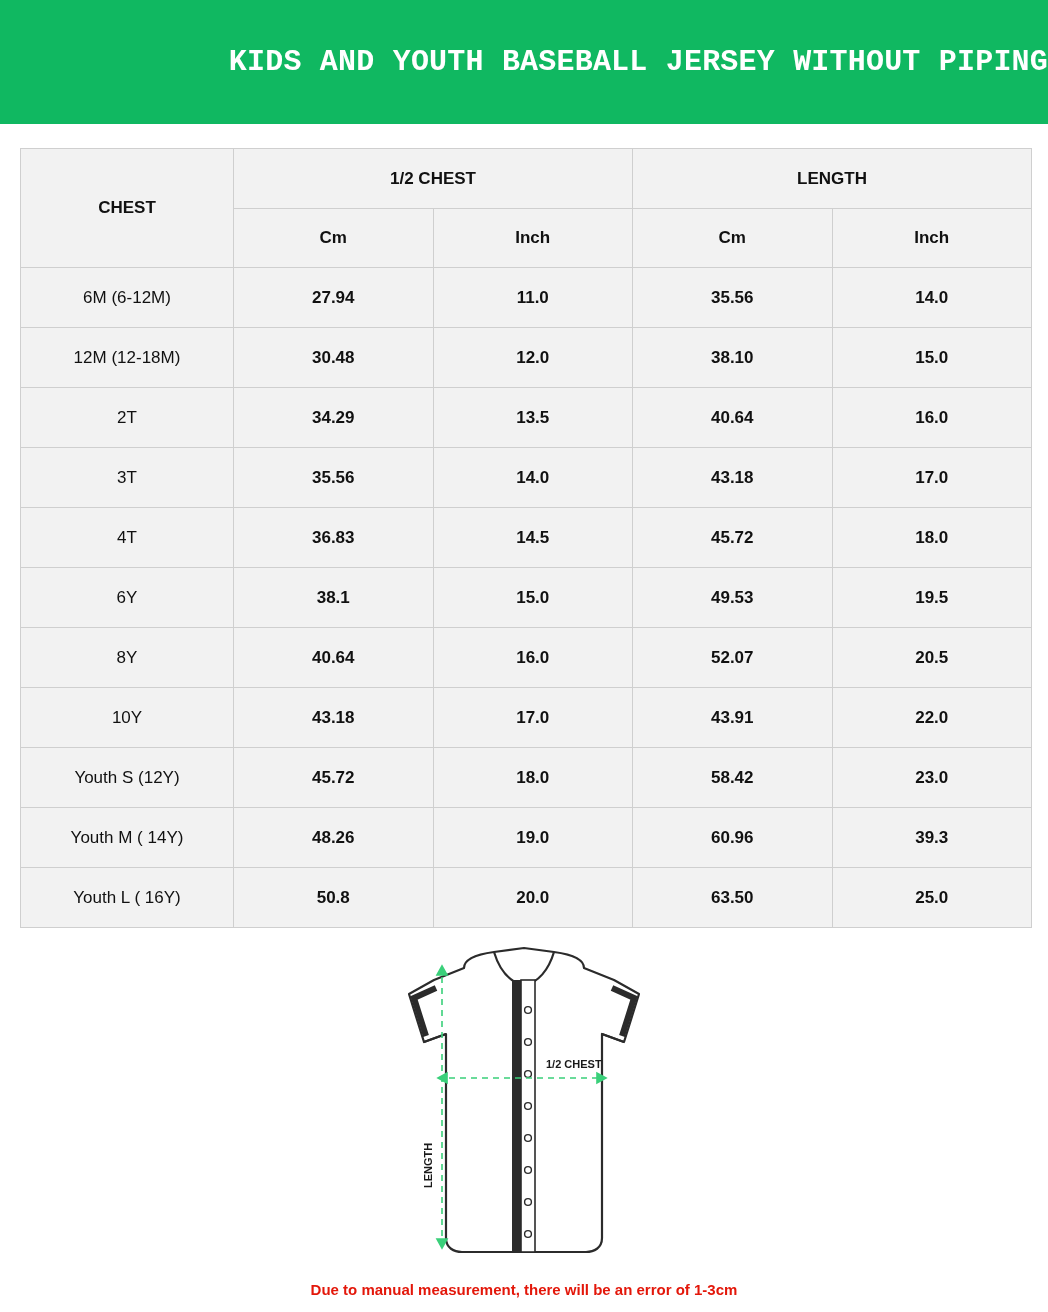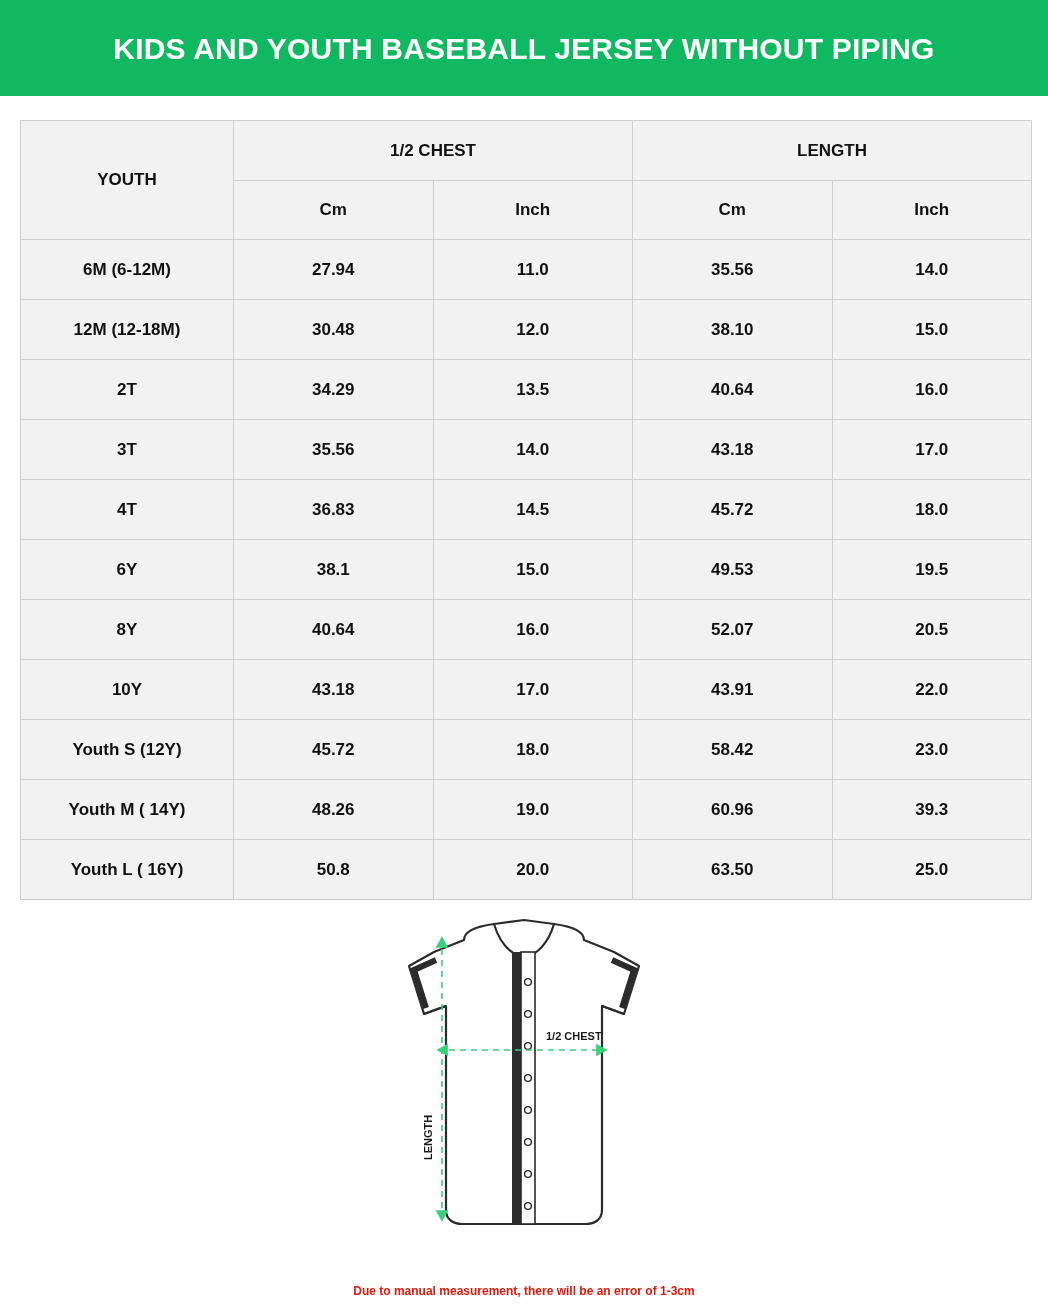--- a/index.html
+++ b/index.html
@@ -19,25 +19,26 @@
     width: 1048px;
     height: 1312px;
     position: relative;
     display: flex;
     flex-direction: column;
   }
 
   
   .banner {
     background: #10b861;
-    height: 96px;
+    height: 124px;
     display: flex;
     align-items: center;
-    justify-content: center;
+    justify-content: flex-end;
     flex: none;
+    font-family: Liberation Mono, monospace;
   }
   .banner-title {
     color: #ffffff;
     font-size: 30px;
     font-weight: bold;
     letter-spacing: 0.2px;
     text-align: center;
     line-height: 1.1;
   }
 
@@ -64,21 +65,21 @@
   table.size-table th {
     font-weight: bold;
     font-size: 17px;
   }
   .th-size { width: 212px; }
   .th-chest { width: 398px; }
   .th-length { width: 398px; }
   .col-sub { width: 199px; }
 
   td.size-cell {
-    font-weight: bold;
+    font-weight: normal;
   }
   td.val-cell {
     font-weight: bold;
   }
   th.group-head {
     height: 68px;
   }
   tr.unit-row td {
     font-weight: bold;
     height: 58px;
@@ -100,38 +101,38 @@
     left: 50%;
     transform: translateX(-50%);
     top: 0;
   }
 
   
   .footer-note {
     text-align: center;
     color: #e3170a;
     font-weight: bold;
-    font-size: 12px;
+    font-size: 15px;
     padding-bottom: 14px;
   }
 </style>
 </head>
 <body>
 
 <div class="page">
 
   <div class="banner">
     <div class="banner-title">KIDS AND YOUTH BASEBALL JERSEY WITHOUT PIPING</div>
   </div>
 
   <div class="table-wrap">
     <table class="size-table">
       <thead>
         <tr>
-          <th class="group-head th-size" rowspan="2">YOUTH</th>
+          <th class="group-head th-size" rowspan="2">CHEST</th>
           <th class="group-head th-chest" colspan="2">1/2 CHEST</th>
           <th class="group-head th-length" colspan="2">LENGTH</th>
         </tr>
         <tr class="unit-row">
           <td class="col-sub">Cm</td>
           <td class="col-sub">Inch</td>
           <td class="col-sub">Cm</td>
           <td class="col-sub">Inch</td>
         </tr>
       </thead>

